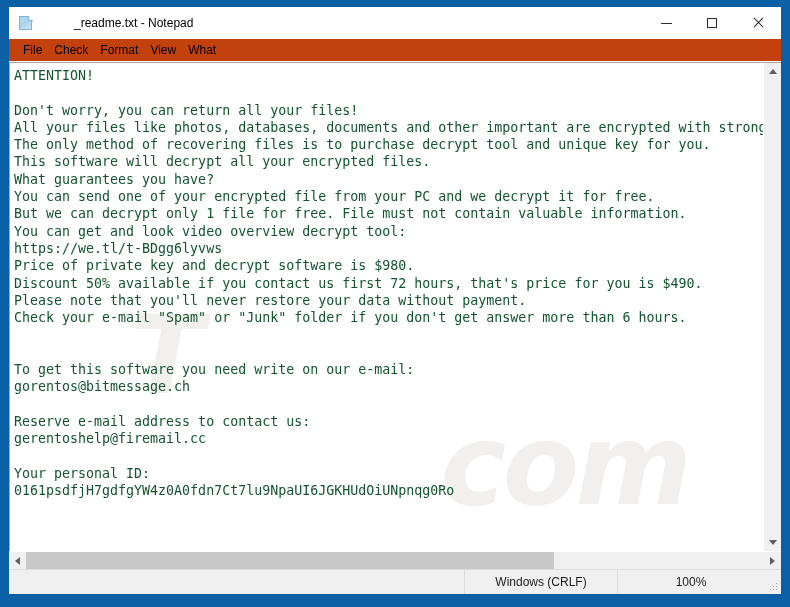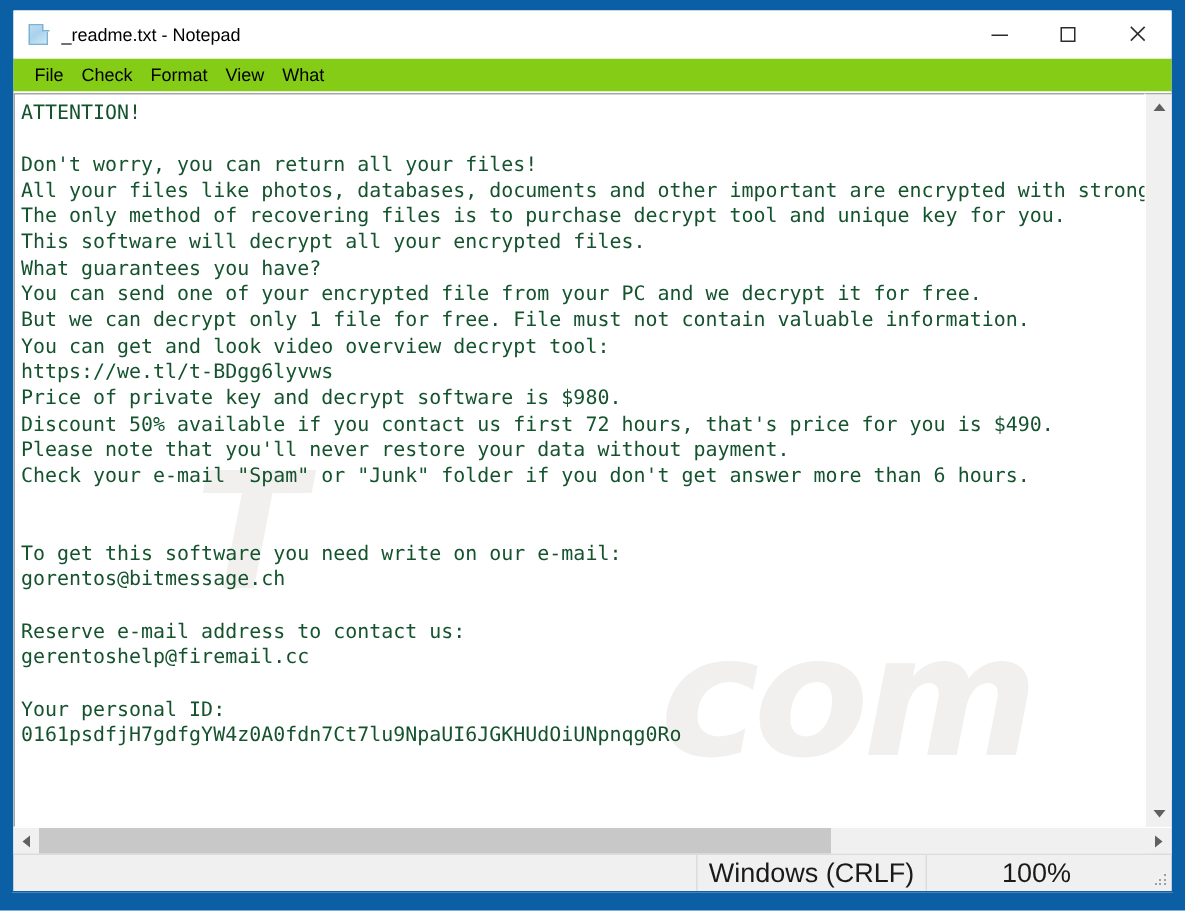--- a/index.html
+++ b/index.html
@@ -72,20 +72,21 @@
     background: #ffffff;
     border-left: 1px solid #7ab3d6;
     border-bottom: 1px solid #7ab3d6;
     box-sizing: border-box;
   }
   #title-text {
     font-size: 12px;
     color: #000000;
     white-space: nowrap;
     letter-spacing: 0px;
+    margin-left: 33px;
   }
   #window-controls {
     position: absolute;
     right: 0;
     top: 0;
     height: 32px;
     display: flex;
   }
   .wc-btn {
     width: 46px;
@@ -118,21 +119,21 @@
     width: 13px; height: 1px;
     background: #2b2b2b;
   }
   .close-x:before { transform: rotate(45deg); }
   .close-x:after  { transform: rotate(-45deg); }
 
   
   #menubar {
     height: 22px;
     min-height: 22px;
-    background: #84cc16;
+    background: #c2410c;
     display: flex;
     align-items: center;
     padding-left: 9px;
     gap: 0px;
   }
   .menu-item {
     font-size: 12px;
     color: #000000;
     padding: 2px 7px 3px 5px;
     cursor: default;
@@ -287,21 +288,21 @@
   }
 
   
   #statusbar {
     height: 24px;
     min-height: 24px;
     background: #f0f0f0;
     display: flex;
     align-items: stretch;
     justify-content: flex-end;
-    font-size: 18px;
+    font-size: 12px;
     color: #1a1a1a;
     border-top: 1px solid #dcdcdc;
   }
   .status-cell {
     display: flex;
     align-items: center;
     justify-content: center;
     border-left: 1px solid #dcdcdc;
     padding: 0 10px;
     white-space: nowrap;

